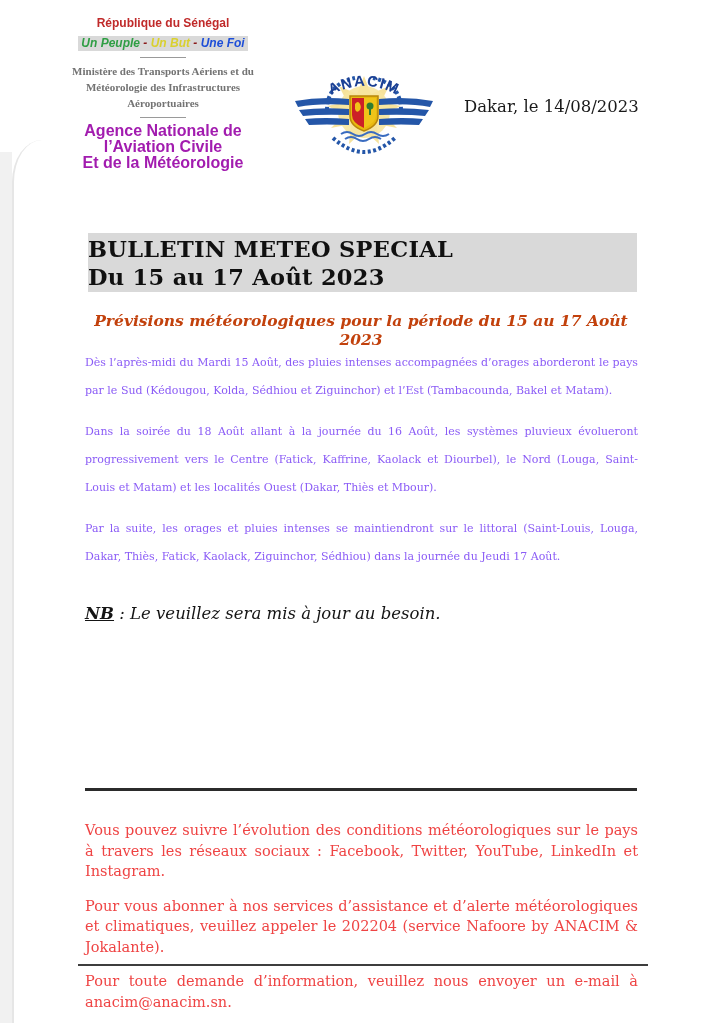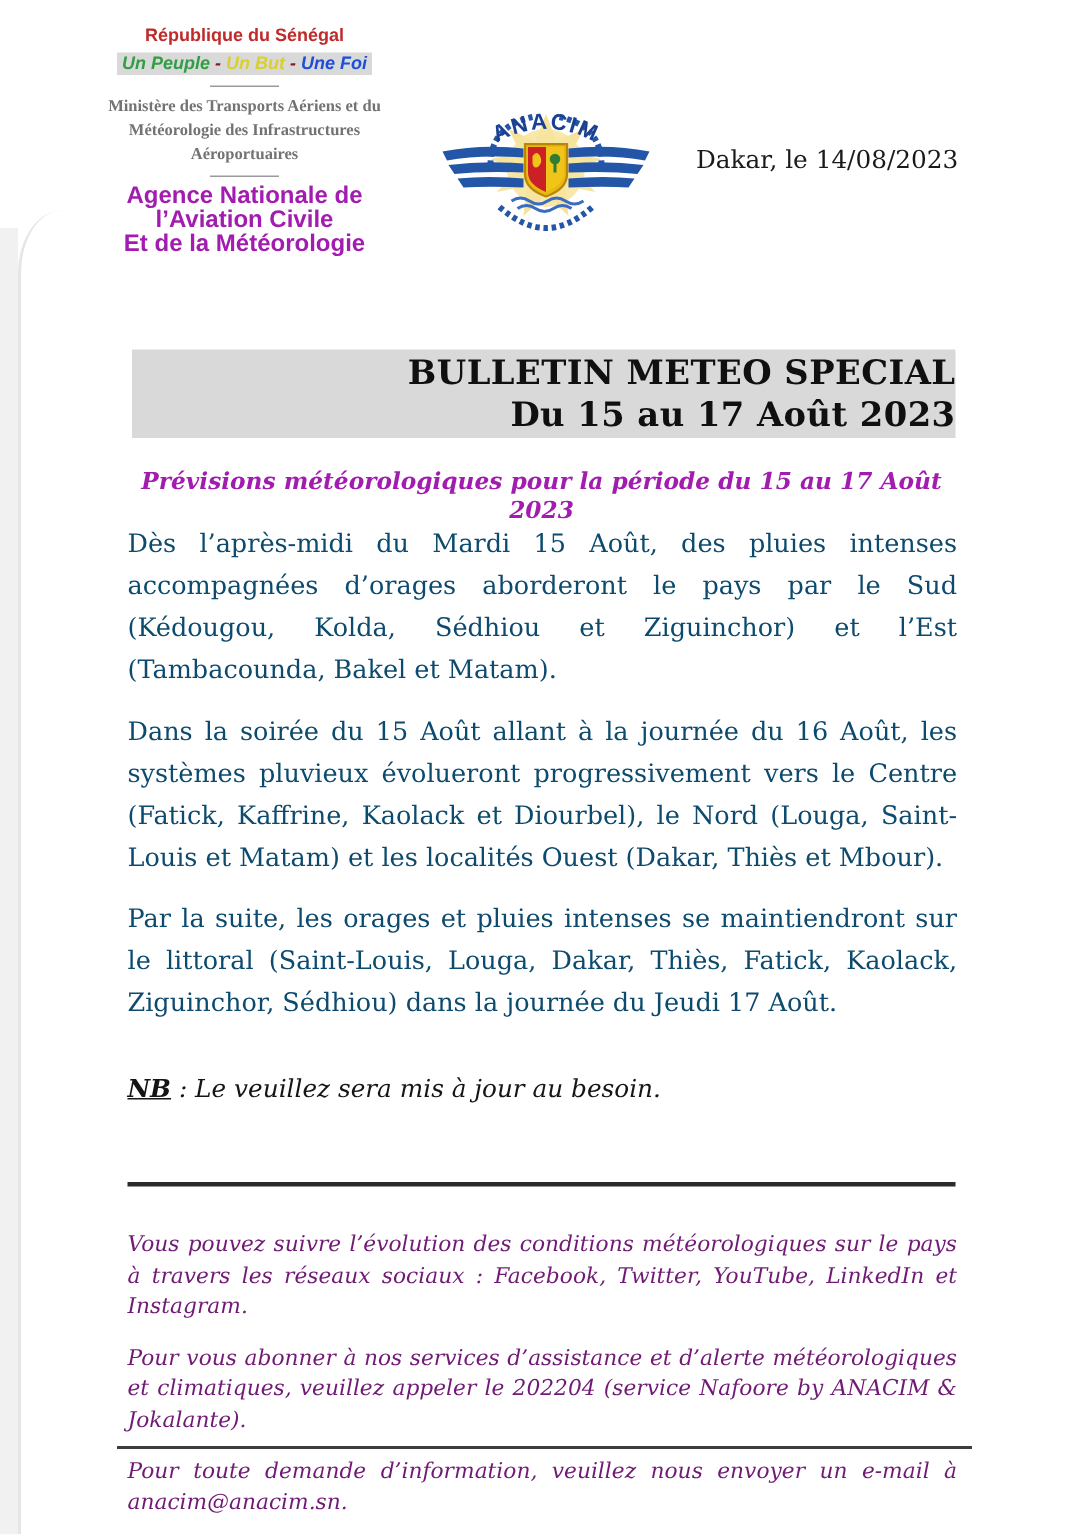--- a/index.html
+++ b/index.html
@@ -30,42 +30,42 @@
   .sep{width:46px;border:none;border-top:1.5px solid #9a9a9a;margin:6px auto 5px auto;}
   .ministry{font-size:11px;line-height:16px;color:#737373;font-family:Liberation Serif, serif;}
   .agency{font-size:16px;line-height:16px;color:#a21caf;}
 
   .logo{position:absolute;left:293px;top:68px;width:142px;height:90px;}
   .date{position:absolute;left:464px;top:97px;font-size:16.5px;color:#1a1a1a;}
 
   
   .title-block{
     position:absolute;left:88px;top:233px;width:549px;height:59px;background:#d9d9d9;
-    display:flex;flex-direction:column;align-items:flex-end;justify-content:center;
+    display:flex;flex-direction:column;align-items:flex-start;justify-content:center;
     font-weight:bold;font-size:22.5px;line-height:28px;letter-spacing:.3px;color:#101010;
   }
   .subtitle{
     position:absolute;left:85px;top:311px;width:552px;text-align:center;
-    font-weight:bold;font-style:italic;font-size:15.5px;color:#a21caf;
+    font-weight:bold;font-style:italic;font-size:15.5px;color:#c2410c;
   }
 
   
   .body-text{position:absolute;left:85px;top:349px;width:553px;}
   .body-text p{
-    margin:0 0 13px 0;font-size:17px;line-height:28px;text-align:justify;color:#0c4a6e;
+    margin:0 0 13px 0;font-size:11px;line-height:28px;text-align:justify;color:#8b5cf6;
   }
   .nb-line{margin-top:33px;font-size:16.5px;font-style:italic;color:#151515;}
   .nb-label{font-weight:bold;text-decoration:underline;}
 
   
   .thick-rule{position:absolute;left:85px;top:788px;width:552px;height:3px;background:#2b2b2b;}
   .notes{position:absolute;left:85px;top:820px;width:553px;}
   .notes p{
-    margin:0 0 9px 0;font-style:italic;font-size:14.5px;line-height:20.5px;
-    text-align:justify;color:#701a75;
+    margin:0 0 9px 0;font-size:14.5px;line-height:20.5px;
+    text-align:justify;color:#ef4444;
   }
   .notes p.gap{margin-top:14px;}
   .bottom-rule{position:absolute;left:78px;top:964px;width:570px;height:2px;background:#3d3d3d;}
   .address{
     position:absolute;left:60px;top:969px;width:606px;text-align:center;
     font-family:"Liberation Sans", sans-serif;font-style:italic;
     font-size:11px;line-height:14.5px;color:#3a3a3a;
   }
 </style>
 </head>
@@ -139,21 +139,21 @@
 
   <div class="title-block">
     <div>BULLETIN METEO SPECIAL</div>
     <div>Du 15 au 17 Août 2023</div>
   </div>
 
   <div class="subtitle">Prévisions météorologiques pour la période du 15 au 17 Août 2023</div>
 
   <div class="body-text">
     <p>Dès l’après-midi du Mardi 15 Août, des pluies intenses accompagnées d’orages aborderont le pays par le Sud (Kédougou, Kolda, Sédhiou et Ziguinchor) et l’Est (Tambacounda, Bakel et Matam).</p>
-    <p>Dans la soirée du 15 Août allant à la journée du 16 Août, les systèmes pluvieux évolueront progressivement vers le Centre (Fatick, Kaffrine, Kaolack et Diourbel), le Nord (Louga, Saint-Louis et Matam) et les localités Ouest (Dakar, Thiès et Mbour).</p>
+    <p>Dans la soirée du 18 Août allant à la journée du 16 Août, les systèmes pluvieux évolueront progressivement vers le Centre (Fatick, Kaffrine, Kaolack et Diourbel), le Nord (Louga, Saint-Louis et Matam) et les localités Ouest (Dakar, Thiès et Mbour).</p>
     <p>Par la suite, les orages et pluies intenses se maintiendront sur le littoral (Saint-Louis, Louga, Dakar, Thiès, Fatick, Kaolack, Ziguinchor, Sédhiou) dans la journée du Jeudi 17 Août.</p>
     <div class="nb-line"><span class="nb-label">NB</span><span> : Le veuillez sera mis à jour au besoin.</span></div>
   </div>
 
   <div class="thick-rule"></div>
   <div class="notes">
     <p>Vous pouvez suivre l’évolution des conditions météorologiques sur le pays à travers les réseaux sociaux : Facebook, Twitter, YouTube, LinkedIn et Instagram.</p>
     <p class="gap">Pour vous abonner à nos services d’assistance et d’alerte météorologiques et climatiques, veuillez appeler le 202204 (service Nafoore by ANACIM &amp; Jokalante).</p>
     <p class="gap">Pour toute demande d’information, veuillez nous envoyer un e-mail à anacim@anacim.sn.</p>
   </div>

